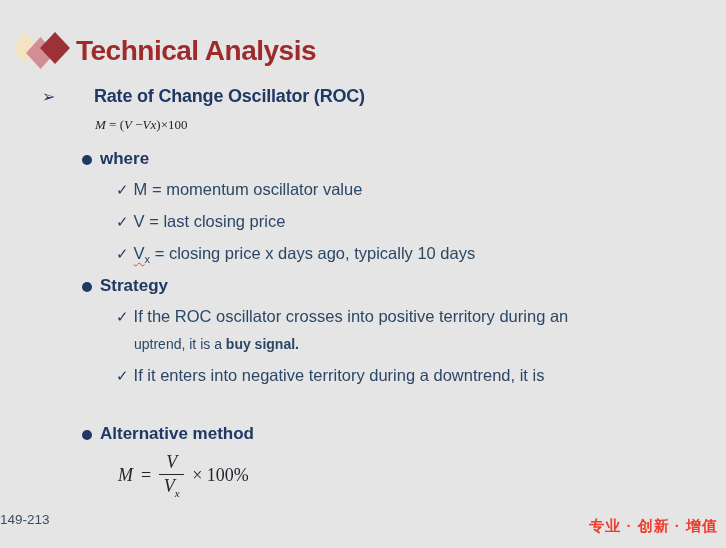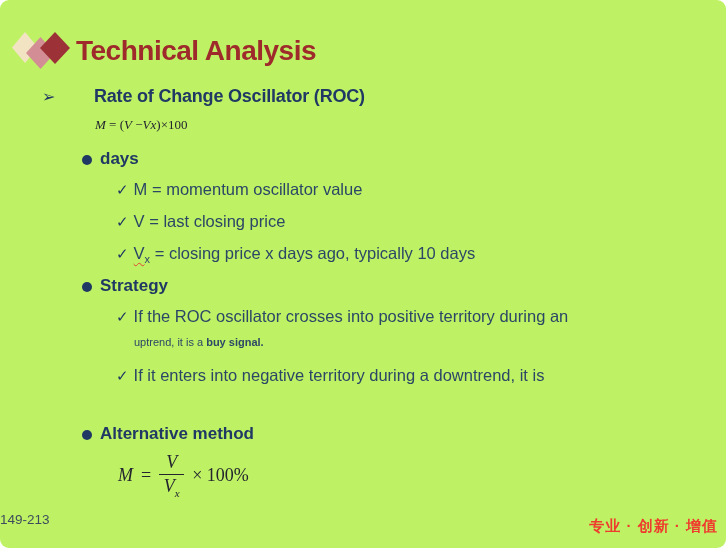--- a/index.html
+++ b/index.html
@@ -1,18 +1,18 @@
 <!DOCTYPE html>
 <html style="--title_red: #9E2A2B; --body_navy: #1F3864; --check_navy: #2B4766; --formula_ink: #23242E; --footer_ink: #3E4C5E; --slogan_red: #EF3B2D; --diamond_cream: #F2E4C3; --diamond_rose: #D28E94; --diamond_red: #9C3138;"><head>
 <meta charset="utf-8">
 <style>
   * { margin:0; padding:0; box-sizing:border-box; }
   html,body { background:#fff; }
   body { width:726px; height:548px; font-family:"Liberation Sans",sans-serif; }
-  .slide { position:relative; width:726px; height:548px; background:#bef264; overflow:hidden;border-radius:9px; }
+  .slide { position:relative; width:726px; height:548px; background:#e5e5e5; overflow:hidden; }
   .abs { position:absolute; }
 
   .logo { left:12px; top:31px; width:60px; height:42px; }
 
   .title {
     left:76px; top:35px;
     font-size:28px; font-weight:bold; letter-spacing:-0.5px;
     color:var(--title_red,#9E2A2B); white-space:nowrap;
   }
 
@@ -36,21 +36,21 @@
   }
   .l2label {
     left:100px; font-size:17px; font-weight:bold;
     color:var(--body_navy,#1F3864); white-space:nowrap;
   }
 
   .check-line {
     left:116px; font-size:16.5px;
     color:var(--check_navy,#2B4766); white-space:nowrap;
   }
-  .check-cont { left:134px; font-size:11px; color:var(--check_navy,#2B4766); white-space:nowrap; }
+  .check-cont { left:134px; font-size:14px; color:var(--check_navy,#2B4766); white-space:nowrap; }
   .check { margin-right:5px; font-size:15px; color:var(--body_navy,#1F3864); }
   .bold-seg { font-weight:bold; }
   sub.small { font-size:11px; }
   .misspell {
     text-decoration-line:underline;
     text-decoration-style:wavy;
     text-decoration-color:#E04433;
     text-decoration-thickness:1px;
     text-underline-offset:3px;
   }
@@ -90,21 +90,21 @@
   <div class="abs heading">
     <span class="arrow">➢</span>
     <span class="heading-text">Rate of Change Oscillator (ROC)</span>
   </div>
 
   <div class="abs formula1">
     <span class="it">M</span><span> = (</span><span class="it">V</span><span> −</span><span class="it">Vx</span><span>)</span><span>×100</span>
   </div>
 
   <div class="abs dot" style="top:155px"></div>
-  <div class="abs l2label" style="top:149px">days</div>
+  <div class="abs l2label" style="top:149px">where</div>
 
   <div class="abs check-line" style="top:212px">
     <span class="check">✓</span><span>V</span><span> = last closing price</span>
   </div>
   <div class="abs check-line" style="top:180px">
     <span class="check">✓</span><span>M</span><span> = momentum oscillator value</span>
   </div>
   <div class="abs check-line" style="top:244px">
     <span class="check">✓</span><span class="misspell"><span>V</span><sub class="small">x</sub></span><span> = closing price x days ago, typically 10 days</span>
   </div>

